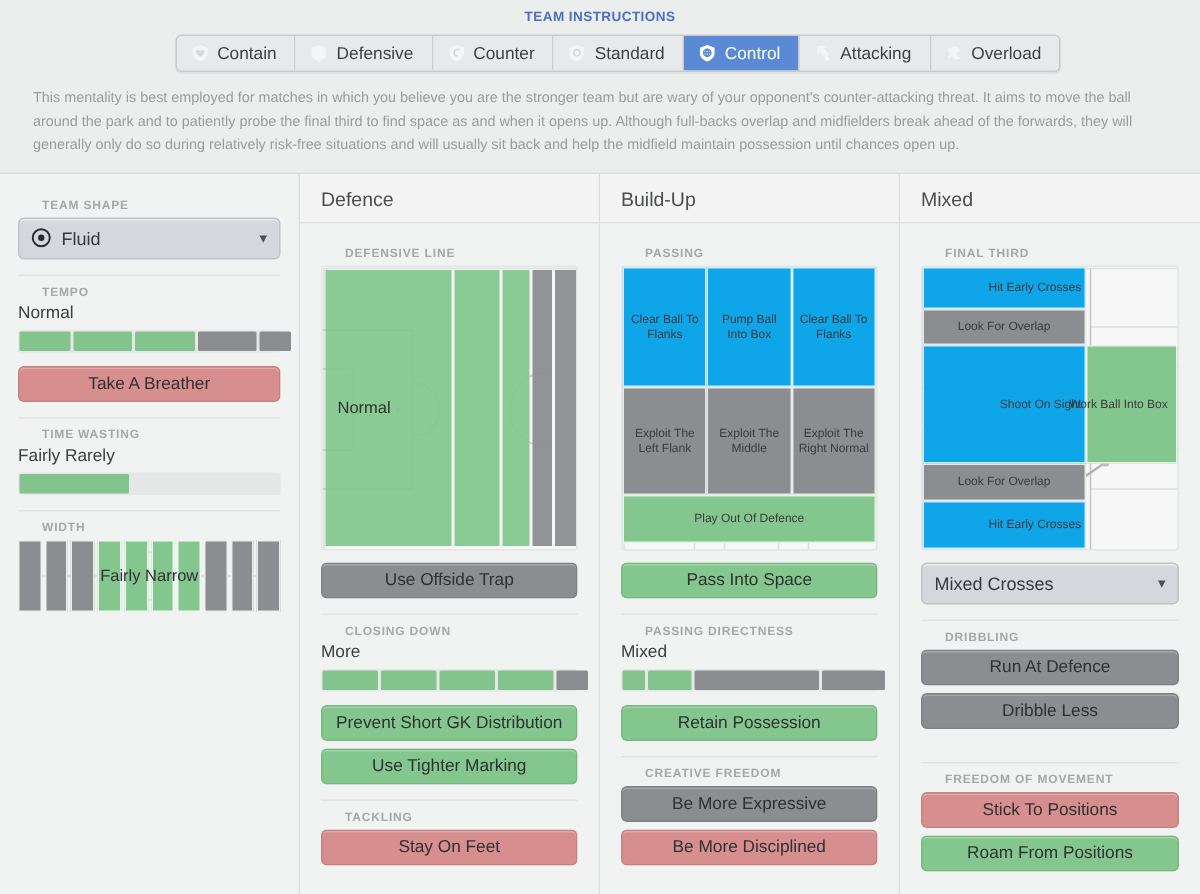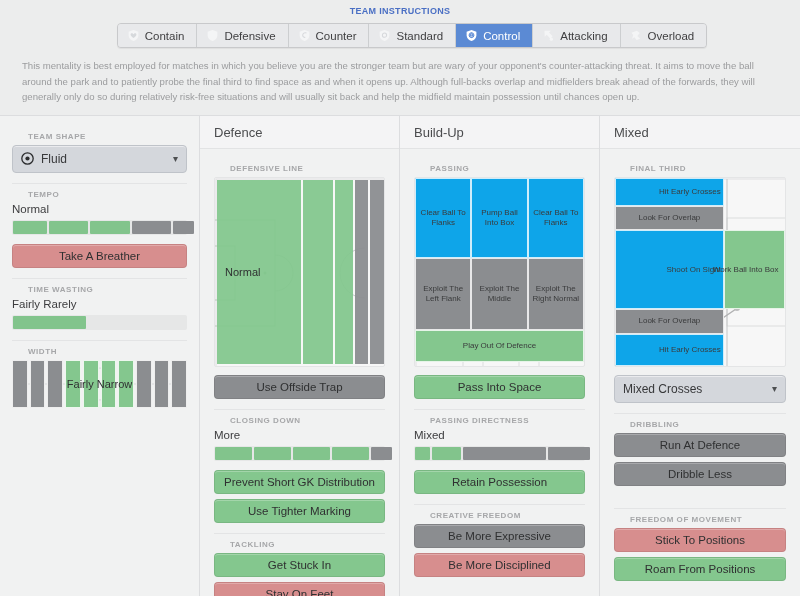--- a/index.html
+++ b/index.html
@@ -287,21 +287,20 @@
         <div style="height:9px"></div>
         <div id="def-closing-opts">
             <button class="optbtn green">Prevent Short GK Distribution</button>
             <button class="optbtn green">Use Tighter Marking</button>
           </div>
 
         <div class="divider"></div>
 
         <div class="lbl">TACKLING</div>
         <div id="def-tackling-opts">
-            <button class="optbtn green">Get Stuck In</button>
             <button class="optbtn red">Stay On Feet</button>
           </div>
       </div>
     </div>
 
     <div class="col sec">
       <div class="col-head">Build-Up</div>
       <div class="col-body">
         <div class="lbl">PASSING</div>
         <div class="pitchwrap" style="height:190px">

